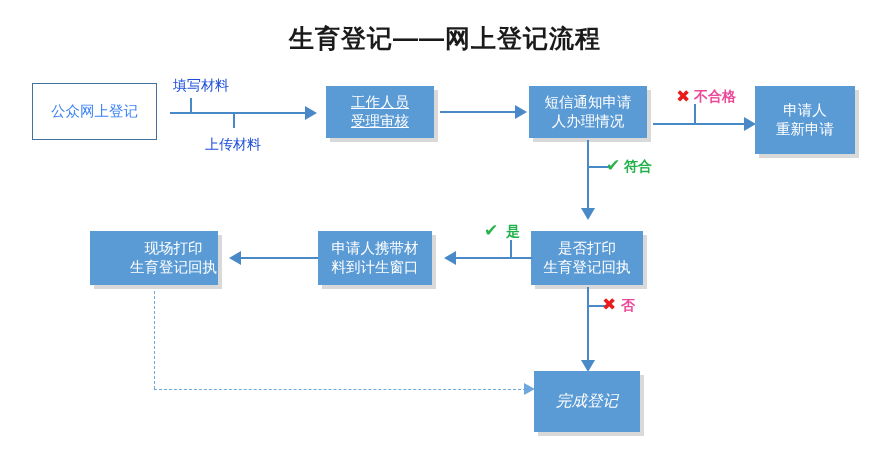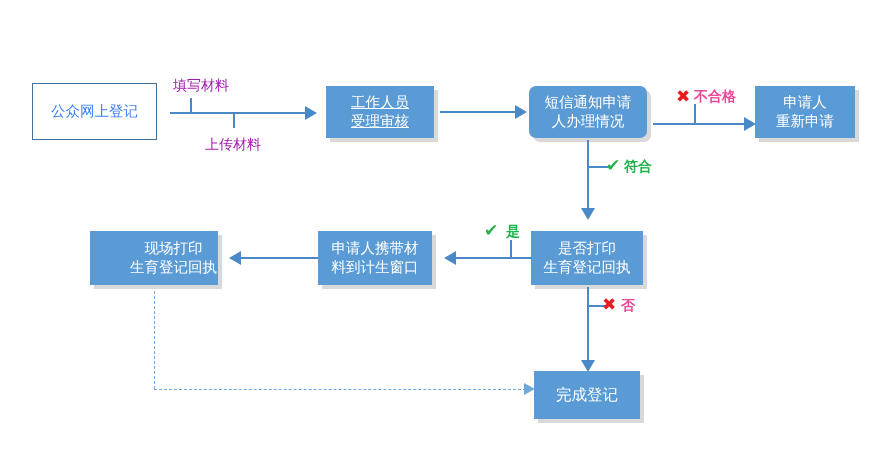--- a/index.html
+++ b/index.html
@@ -112,40 +112,41 @@
     border-left: 1.6px dashed #6fa8dc;
   }
   .dline.h {
     height: 0;
     border-top: 1.6px dashed #6fa8dc;
   }
   
   .elabel {
     position: absolute;
     font-size: 14px;
-    color: #a21caf;
+    color: #1d4ed8;
     white-space: nowrap;
   }
   .elabel.green { color: #22b14c; font-weight: bold; }
   .elabel.red   { color: #ec4899; font-weight: bold; }
   .mark {
     position: absolute;
     font-size: 17px;
     font-weight: bold;
     line-height: 1;
     white-space: nowrap;
   }
   .mark.check { color: #2bb24c; }
   .mark.cross { color: #e81c1c; }
 </style>
 </head>
 <body>
 
 <div id="canvas">
 
+  <div class="title">生育登记——网上登记流程</div>
 
   <div class="node frame" style="left:32px; top:83px; width:125px; height:57px;">
     <span class="lbl">公众网上登记</span>
   </div>
 
   <div class="line hline" style="left:170px; top:112px; width:137px;"></div>
   <div class="arrow right" style="left:305px; top:105.5px;"></div>
 
   <div class="tick vline" style="left:190px; top:98px; height:15px;"></div>
   <div class="elabel" style="left:173px; top:77px;">填写材料</div>
@@ -154,32 +155,32 @@
   <div class="elabel" style="left:205px; top:136px;">上传材料</div>
 
   <div class="node blue" style="left:326px; top:86px; width:108px; height:52px;text-decoration:underline;">
     <span class="lbl">工作人员
 受理审核</span>
   </div>
 
   <div class="line hline" style="left:440px; top:111px; width:78px;"></div>
   <div class="arrow right" style="left:515px; top:104.5px;"></div>
 
-  <div class="node blue" style="left:529px; top:86px; width:118px; height:52px;border-radius:7px;">
+  <div class="node blue" style="left:529px; top:86px; width:118px; height:52px;">
     <span class="lbl">短信通知申请
 人办理情况</span>
   </div>
 
   <div class="line hline" style="left:653px; top:123px; width:94px;"></div>
   <div class="arrow right" style="left:744px; top:116.5px;"></div>
   <div class="tick vline" style="left:694px; top:104px; height:20px;"></div>
   <div class="mark cross" style="left:676px; top:88px;">✖</div>
   <div class="elabel red" style="left:694px; top:88px;">不合格</div>
 
-  <div class="node blue" style="left:755px; top:86px; width:100px; height:52px;">
+  <div class="node blue" style="left:755px; top:86px; width:100px; height:68px;">
     <span class="lbl">申请人
 重新申请</span>
   </div>
 
   <div class="line vline" style="left:587px; top:140px; height:72px;"></div>
   <div class="arrow down" style="left:580.5px; top:208px;"></div>
   <div class="tick hline" style="left:589px; top:166px; width:20px;"></div>
   <div class="mark check" style="left:606px; top:157px;">✔</div>
   <div class="elabel green" style="left:624px; top:158px;">符合</div>
 
@@ -210,17 +211,17 @@
   <div class="line vline" style="left:587px; top:287px; height:77px;"></div>
   <div class="arrow down" style="left:580.5px; top:360px;"></div>
   <div class="tick hline" style="left:589px; top:305px; width:18px;"></div>
   <div class="mark cross" style="left:602px; top:296px;">✖</div>
   <div class="elabel red" style="left:621px; top:297px;">否</div>
 
   <div class="dline v" style="left:154px; top:291px; height:98px;"></div>
   <div class="dline h" style="left:154px; top:389px; width:372px;"></div>
   <div class="arrow right dash" style="left:524px; top:382.5px;"></div>
 
-  <div class="node blue" style="left:534px; top:371px; width:106px; height:48px; font-size:15.5px;">
+  <div class="node blue" style="left:534px; top:371px; width:106px; height:61px; font-size:15.5px;font-style:italic;">
     <span class="lbl">完成登记</span>
   </div>
 
 </div>
 
 </body></html>

